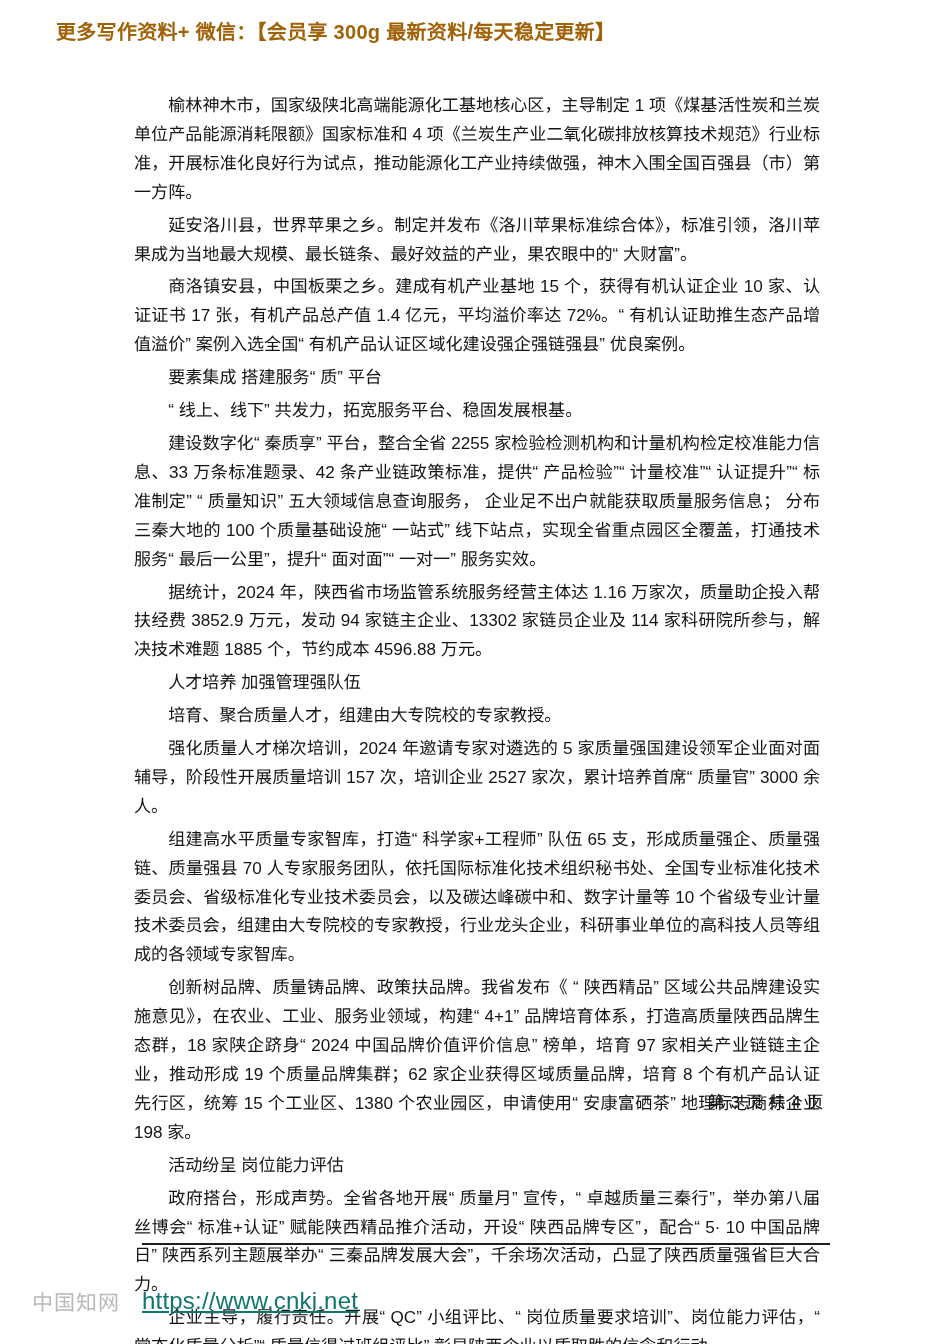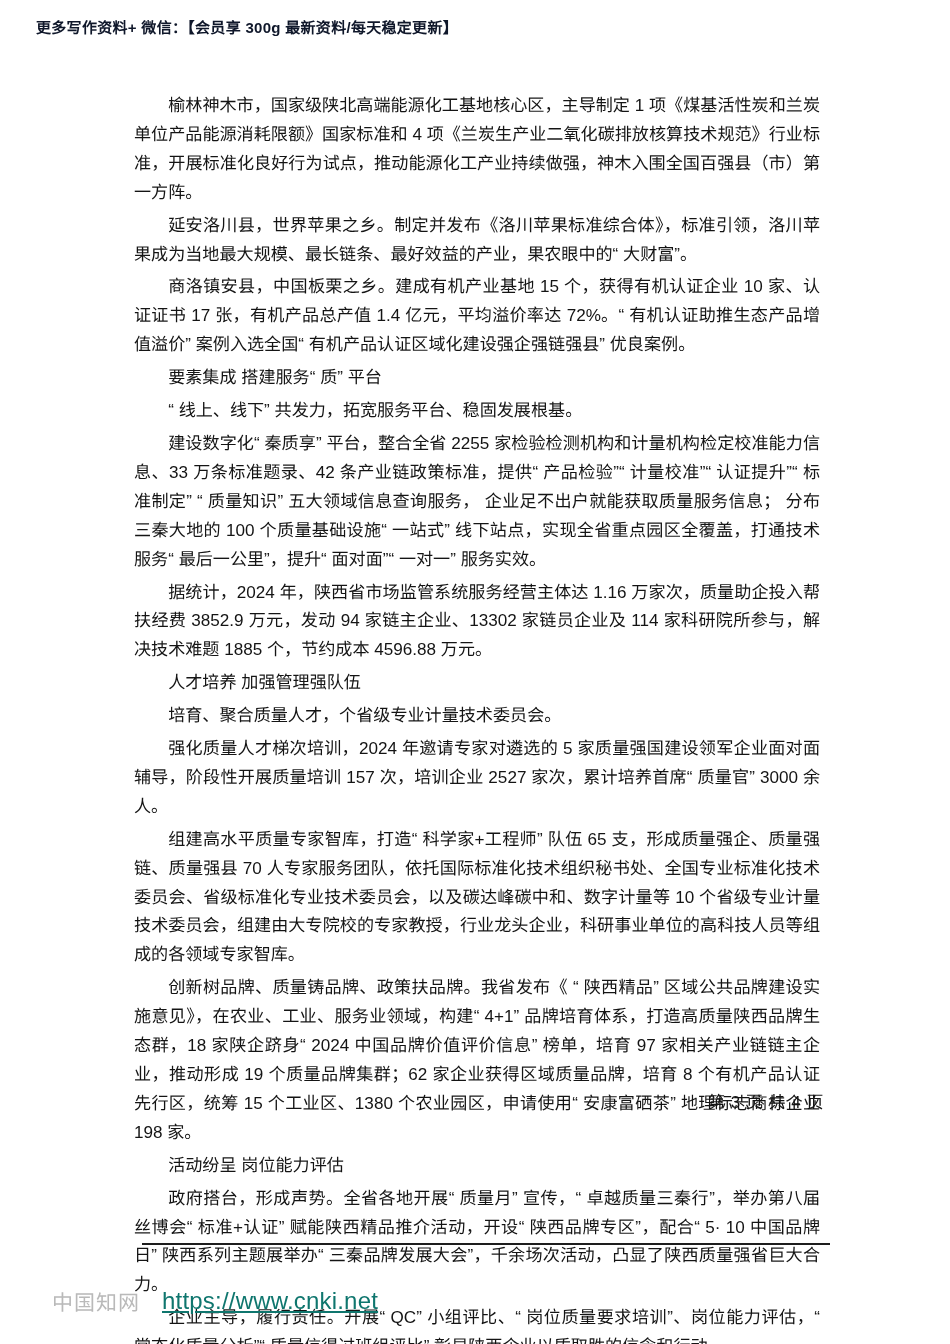--- a/index.html
+++ b/index.html
@@ -16,27 +16,27 @@
     width: 950px;
     height: 1344px;
     background: #ffffff;
     overflow: hidden;
     box-sizing: border-box;
   }
 
   
   .promo-header {
     position: absolute;
-    left: 36px;
+    left: 56px;
     top: 16px;
     width: 700px;
-    color: #0f172a;
+    color: #a16207;
     font-family: "Liberation Sans", "DejaVu Sans", sans-serif;
     font-weight: bold;
-    font-size: 15px;
+    font-size: 20px;
     letter-spacing: 0.3px;
     white-space: nowrap;
   }
 
   
   .body-col {
     position: absolute;
     left: 130px;
     top: 88px;
     width: 694px;
@@ -88,21 +88,20 @@
 
   
   .cnki {
     position: absolute;
     left: 32px;
     top: 1286px;
     display: flex;
     align-items: center;
     gap: 22px;
     opacity: 1;
-    margin-left: 20px;
   }
   .cnki-logo {
     font-family: "Liberation Sans", "DejaVu Sans", sans-serif;
     font-size: 21px;
     color: #b9b9b9;
     letter-spacing: 1px;
     white-space: nowrap;
   }
   .cnki-url {
     font-family: "Liberation Sans", "DejaVu Sans", sans-serif;
@@ -131,21 +130,21 @@
     <p class="para subhead">要素集成 搭建服务“ 质” 平台</p>
 
     <p class="para subhead">“ 线上、线下” 共发力，拓宽服务平台、稳固发展根基。</p>
 
     <p class="para">建设数字化“ 秦质享” 平台，整合全省 2255 家检验检测机构和计量机构检定校准能力信息、33 万条标准题录、42 条产业链政策标准，提供“ 产品检验”“ 计量校准”“ 认证提升”“ 标准制定” “ 质量知识” 五大领域信息查询服务， 企业足不出户就能获取质量服务信息； 分布三秦大地的 100 个质量基础设施“ 一站式” 线下站点，实现全省重点园区全覆盖，打通技术服务“ 最后一公里”，提升“ 面对面”“ 一对一” 服务实效。</p>
 
     <p class="para">据统计，2024 年，陕西省市场监管系统服务经营主体达 1.16 万家次，质量助企投入帮扶经费 3852.9 万元，发动 94 家链主企业、13302 家链员企业及 114 家科研院所参与，解决技术难题 1885 个，节约成本 4596.88 万元。</p>
 
     <p class="para subhead">人才培养 加强管理强队伍</p>
 
-    <p class="para subhead">培育、聚合质量人才，个省级专业计量技术委员会。</p>
+    <p class="para subhead">培育、聚合质量人才，组建由大专院校的专家教授。</p>
 
     <p class="para">强化质量人才梯次培训，2024 年邀请专家对遴选的 5 家质量强国建设领军企业面对面辅导，阶段性开展质量培训 157 次，培训企业 2527 家次，累计培养首席“ 质量官” 3000 余人。</p>
 
     <p class="para">组建高水平质量专家智库，打造“ 科学家+工程师” 队伍 65 支，形成质量强企、质量强链、质量强县 70 人专家服务团队，依托国际标准化技术组织秘书处、全国专业标准化技术委员会、省级标准化专业技术委员会，以及碳达峰碳中和、数字计量等 10 个省级专业计量技术委员会，组建由大专院校的专家教授，行业龙头企业，科研事业单位的高科技人员等组成的各领域专家智库。</p>
 
 
     <p class="para">创新树品牌、质量铸品牌、政策扶品牌。我省发布《 “ 陕西精品” 区域公共品牌建设实施意见》，在农业、工业、服务业领域，构建“ 4+1” 品牌培育体系，打造高质量陕西品牌生态群，18 家陕企跻身“ 2024 中国品牌价值评价信息” 榜单，培育 97 家相关产业链链主企业，推动形成 19 个质量品牌集群；62 家企业获得区域质量品牌，培育 8 个有机产品认证先行区，统筹 15 个工业区、1380 个农业园区，申请使用“ 安康富硒茶” 地理标志商标企业 198 家。</p>
 
     <p class="para subhead">活动纷呈 岗位能力评估</p>
 

